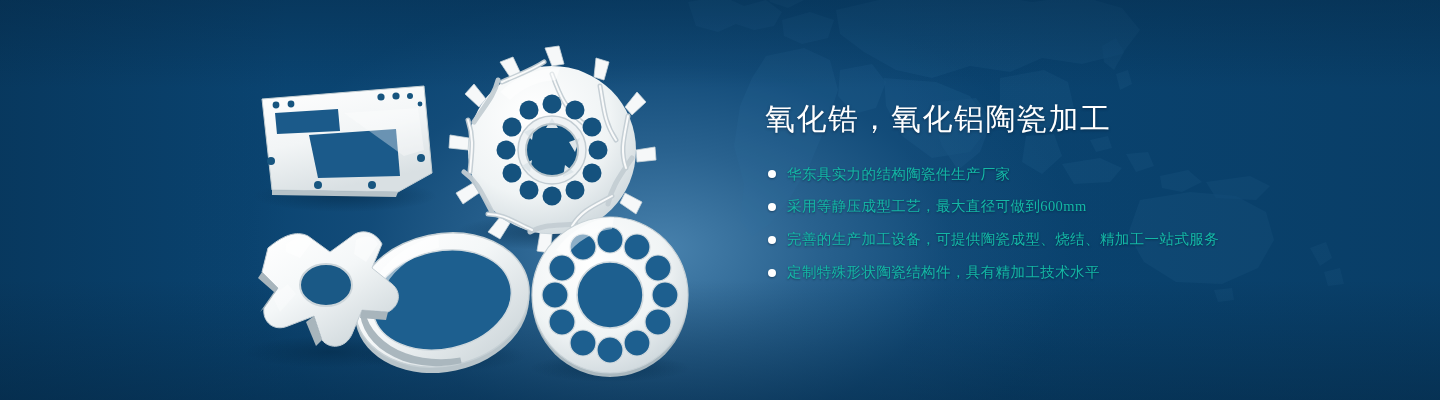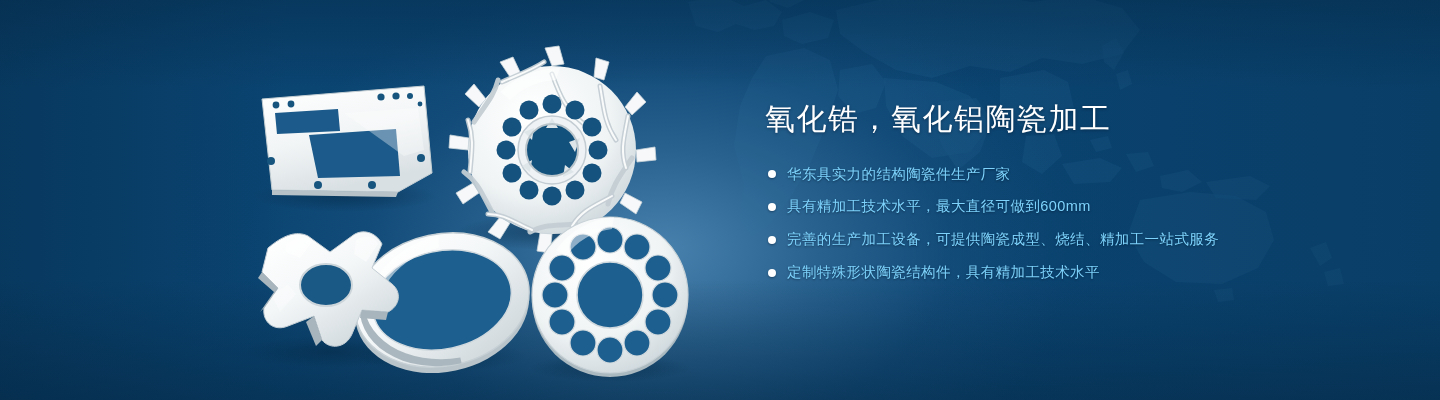--- a/index.html
+++ b/index.html
@@ -65,25 +65,26 @@
     white-space:nowrap;
   }
   .dot{
     flex:0 0 auto;
     width:8px;height:8px;border-radius:50%;
     background:#ffffff;
     margin:0 11px 0 3px;
     box-shadow:0 1px 2px rgba(0,20,40,.4);
   }
   .btext{
-    color:#7dd3fc;
+    color:#14b8a6;
     font-size:14.5px;
     line-height:1.5;
     letter-spacing:.4px;
     text-shadow:0 1px 2px rgba(0,20,40,.5);
+    font-family:Liberation Serif, serif;
   }
 </style>
 </head>
 <body>
 
 <div class="banner">
 
   <div class="bg-base"></div>
   <div class="bg-glow"></div>
 
@@ -325,21 +326,21 @@
 
   <div class="copy">
     <h1 class="headline">氧化锆，氧化铝陶瓷加工</h1>
     <ul class="bullets">
       <li>
         <span class="dot"></span>
         <span class="btext">华东具实力的结构陶瓷件生产厂家</span>
       </li>
       <li>
         <span class="dot"></span>
-        <span class="btext">具有精加工技术水平，最大直径可做到600mm</span>
+        <span class="btext">采用等静压成型工艺，最大直径可做到600mm</span>
       </li>
       <li>
         <span class="dot"></span>
         <span class="btext">完善的生产加工设备，可提供陶瓷成型、烧结、精加工一站式服务</span>
       </li>
       <li>
         <span class="dot"></span>
         <span class="btext">定制特殊形状陶瓷结构件，具有精加工技术水平</span>
       </li>
     </ul>

